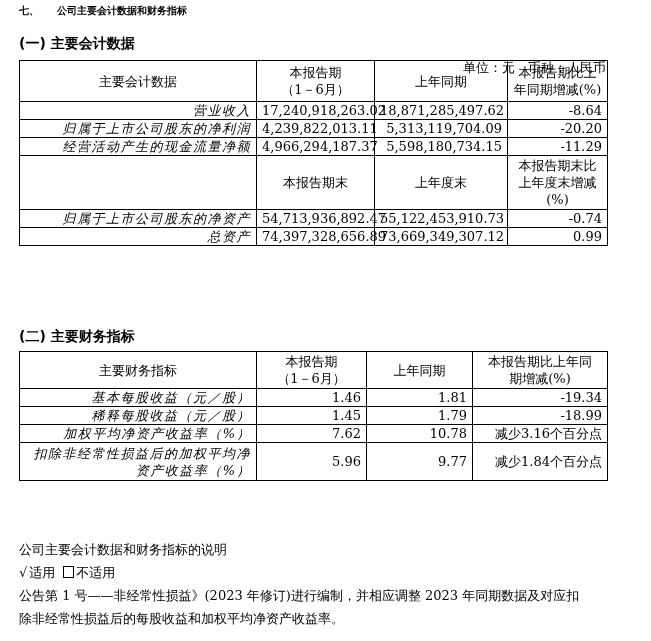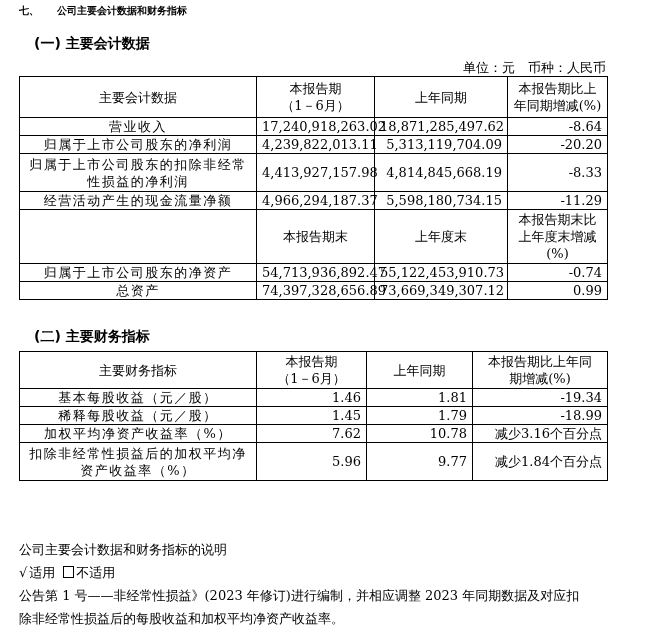--- a/index.html
+++ b/index.html
@@ -9,38 +9,38 @@
       color: #000;
       font-size: 13px;
     }
     .h1 {
       position: absolute; left: 19px; top: 4px;
       font-family: "DejaVu Sans", "Liberation Sans", sans-serif;
       font-weight: bold; font-size: 10px; letter-spacing: 0px;
     }
     .h1 .num { margin-right: 18px; }
     .h2 {
-      position: absolute; left: 34px;
+      position: absolute; left: 19px;
       font-family: "DejaVu Sans", "Liberation Sans", sans-serif;
       font-weight: bold; font-size: 14px;
     }
     .unit {
       position: absolute; right: 45px; top: 59px; font-size: 13px;
     }
     table {
       position: absolute; left: 19px; border-collapse: collapse;
       table-layout: fixed;
     }
     td {
       border: 1.3px solid #000; padding: 0 5px; font-size: 13px;
       line-height: 17px; vertical-align: middle;
     }
     td.c { text-align: center; }
     td.r { text-align: right; }
-    td.l { text-align: center; letter-spacing: 1.5px; }
+    td.l { text-align: right; letter-spacing: 1.5px; font-style: italic; }
     .notes {
       position: absolute; left: 19px; top: 538px; width: 600px;
       font-size: 13px; line-height: 23px;
     }
     .notes div { white-space: nowrap; }
     .check { margin-right: 2px; }
     .box {
       display: inline-block; width: 9px; height: 10px; border: 1px solid #000;
       vertical-align: -1px; margin-left: 8px; margin-right: 2px;
     }
@@ -49,21 +49,21 @@
 <body>
 
 <div class="h1">
   <span class="num">七、</span><span>公司主要会计数据和财务指标</span>
 </div>
 
 <div class="h2" style="top:35px;">(一) 主要会计数据</div>
 
 <div class="unit">单位：元　币种：人民币</div>
 
-<table style="top:76px; width:588px;">
+<table style="top:60px; width:588px;">
   <colgroup>
     <col style="width:237px">
       <col style="width:118px">
       <col style="width:133px">
       <col style="width:100px">
   </colgroup>
   <tbody>
       <tr style="height:41px;">
     <td class="c">主要会计数据</td>
     <td class="c">
@@ -80,26 +80,20 @@
     <td class="l">营业收入</td>
     <td class="r">17,240,918,263.02</td>
     <td class="r">18,871,285,497.62</td>
     <td class="r">-8.64</td>
   </tr>
   <tr style="height:18px;margin-top:39px;">
     <td class="l">归属于上市公司股东的净利润</td>
     <td class="r">4,239,822,013.11</td>
     <td class="r">5,313,119,704.09</td>
     <td class="r">-20.20</td>
-  </tr>
-  <tr style="height:38px;">
-    <td class="l">归属于上市公司股东的扣除非经常性损益的净利润</td>
-    <td class="r">4,413,927,157.98</td>
-    <td class="r">4,814,845,668.19</td>
-    <td class="r">-8.33</td>
   </tr>
   <tr style="height:18px;">
     <td class="l">经营活动产生的现金流量净额</td>
     <td class="r">4,966,294,187.37</td>
     <td class="r">5,598,180,734.15</td>
     <td class="r">-11.29</td>
   </tr>
   <tr style="height:54px;">
     <td></td>
     <td class="c">本报告期末</td>

